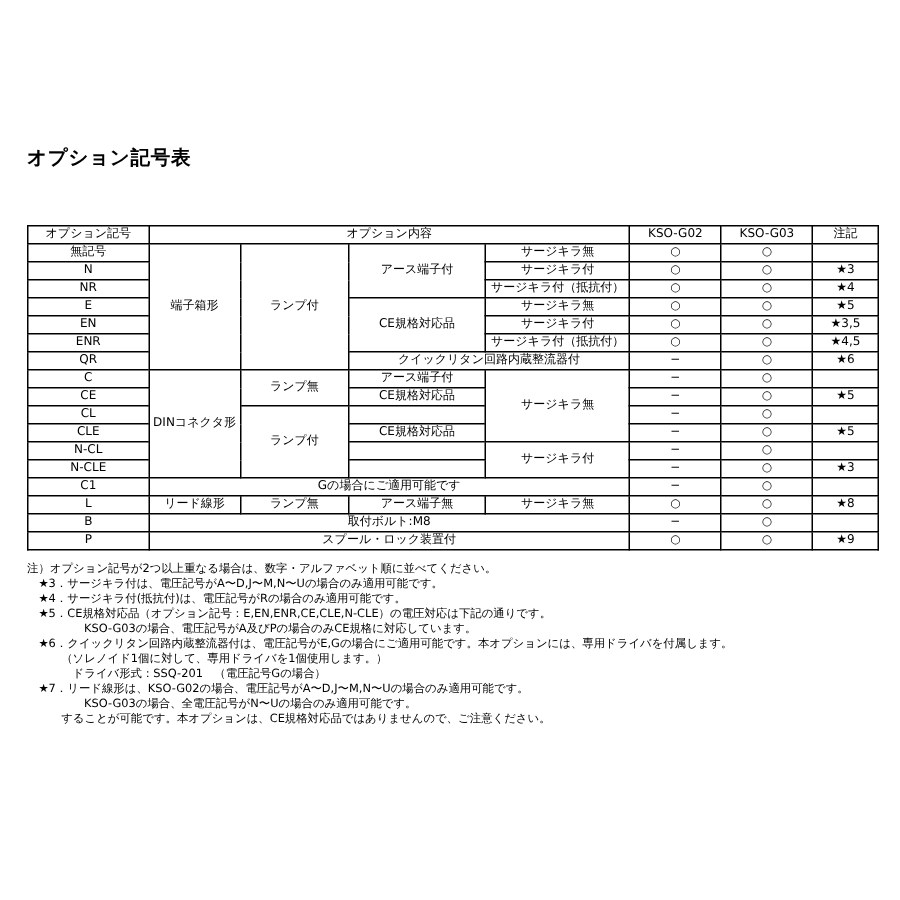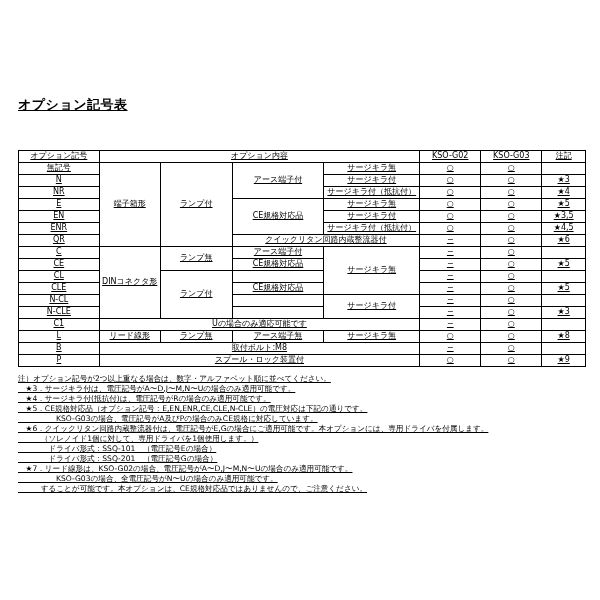--- a/index.html
+++ b/index.html
@@ -13,21 +13,20 @@
     font-family: "DejaVu Sans", "Liberation Sans", sans-serif;
     color: #000000;
     overflow: hidden;
   }
   .page {
     position: relative;
     width: 600px;
     height: 420px;
     box-sizing: border-box;
     padding: 96px 14px 0 18px;
-    text-decoration: underline;
   }
   .doc-title {
     font-size: 13px;
     font-weight: bold;
     letter-spacing: 0.5px;
     margin: 0 0 6px 0;
   }
   table.opt {
     border-collapse: collapse;
     table-layout: fixed;
@@ -200,21 +199,21 @@
       <tr>
         <td>N-CLE</td>
         <td></td>
         <td class="mark">−</td>
         <td class="mark">○</td>
         <td>★3</td>
       </tr>
 
       <tr>
         <td>C1</td>
-        <td colspan="4">Uの場合のみ適応可能です</td>
+        <td colspan="4">Gの場合にご適用可能です</td>
         <td class="mark">−</td>
         <td class="mark">○</td>
         <td></td>
       </tr>
 
       <tr>
         <td>L</td>
         <td>リード線形</td>
         <td>ランプ無</td>
         <td>アース端子無</td>
@@ -243,20 +242,19 @@
   </table>
 
   <div class="notes">
     <div class="ln">注）オプション記号が2つ以上重なる場合は、数字・アルファベット順に並べてください。</div>
     <div class="ln">　★3．サージキラ付は、電圧記号がA〜D,J〜M,N〜Uの場合のみ適用可能です。</div>
     <div class="ln">　★4．サージキラ付(抵抗付)は、電圧記号がRの場合のみ適用可能です。</div>
     <div class="ln">　★5．CE規格対応品（オプション記号：E,EN,ENR,CE,CLE,N-CLE）の電圧対応は下記の通りです。</div>
     <div class="ln">　　　　　KSO-G03の場合、電圧記号がA及びPの場合のみCE規格に対応しています。</div>
     <div class="ln">　★6．クイックリタン回路内蔵整流器付は、電圧記号がE,Gの場合にご適用可能です。本オプションには、専用ドライバを付属します。</div>
     <div class="ln">　　　（ソレノイド1個に対して、専用ドライバを1個使用します。）</div>
-    <div class="ln">　　　　ドライバ形式：SSQ-101　（電圧記号Eの場合）</div>
     <div class="ln">　　　　ドライバ形式：SSQ-201　（電圧記号Gの場合）</div>
     <div class="ln">　★7．リード線形は、KSO-G02の場合、電圧記号がA〜D,J〜M,N〜Uの場合のみ適用可能です。</div>
     <div class="ln">　　　　　KSO-G03の場合、全電圧記号がN〜Uの場合のみ適用可能です。</div>
     <div class="ln">　　　することが可能です。本オプションは、CE規格対応品ではありませんので、ご注意ください。</div>
   </div>
 
 </div>
 
 </body></html>

